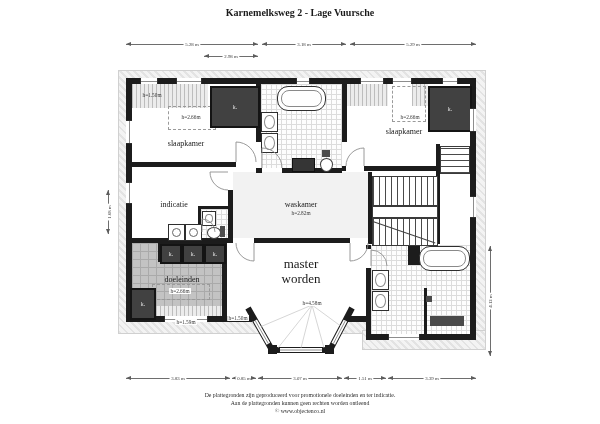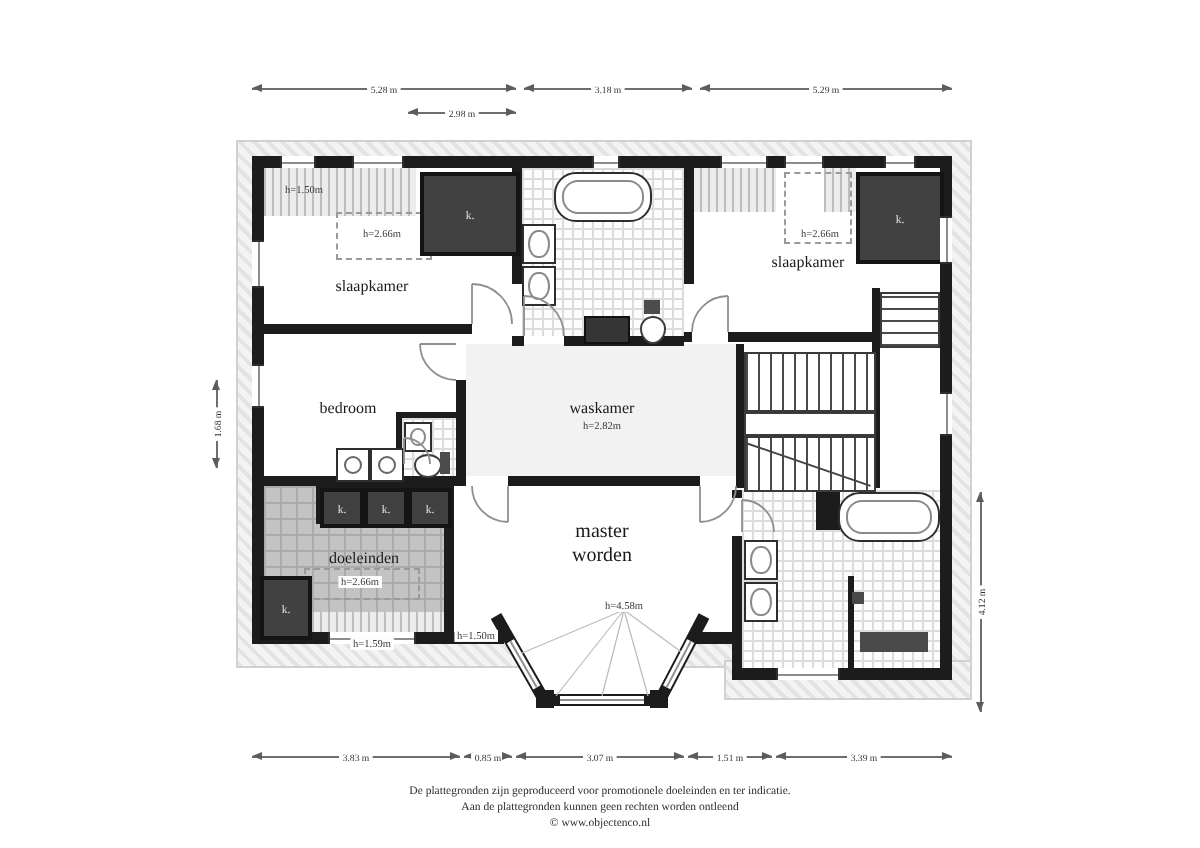--- a/index.html
+++ b/index.html
@@ -47,21 +47,21 @@
   .win-h::after{content:"";position:absolute;left:0;right:0;top:50%;border-top:1px solid #8d8d8d;}
   .win-v{background:#fff;border-top:1px solid #2e2e2e;border-bottom:1px solid #2e2e2e;z-index:5;}
   .win-v::after{content:"";position:absolute;top:0;bottom:0;left:50%;border-left:1px solid #8d8d8d;}
 
   .door{z-index:5;overflow:visible;}
   .door path,.door line{stroke:#8f8f8f;stroke-width:0.9;fill:none;}
 
   
   .lbl{position:absolute;transform:translate(-50%,-50%);white-space:nowrap;z-index:6;}
   .room-lbl{font-size:8px;color:#1a1a1a;}
-  .room-lbl2{font-size:10px;color:#1a1a1a;text-align:center;line-height:1.15;}
+  .room-lbl2{font-size:13px;color:#1a1a1a;text-align:center;line-height:1.15;}
   .h-lbl{font-size:8px;color:#3a3a3a;transform:translate(-50%,-50%) scale(0.66);}
   .h-lbl.boxed{background:#fff;padding:0 2px;}
 
   
   .dim-h{border-top:1px solid #6e6e6e;height:0;z-index:6;}
   .dim-h::before{content:"";position:absolute;left:0;top:-3px;border-style:solid;border-width:2.5px 5px 2.5px 0;border-color:transparent #5c5c5c transparent transparent;}
   .dim-h::after{content:"";position:absolute;right:0;top:-3px;border-style:solid;border-width:2.5px 0 2.5px 5px;border-color:transparent transparent transparent #5c5c5c;}
   .dim-h .dim-label{position:absolute;left:50%;top:0;transform:translate(-50%,-52%) scale(0.6);
     font-size:8px;background:#fff;padding:0 3px;color:#333;white-space:nowrap;}
   .dim-v{border-left:1px solid #6e6e6e;width:0;z-index:6;}
@@ -70,20 +70,21 @@
   .dim-v .dim-label{position:absolute;left:0;top:50%;transform:translate(-50%,-50%) rotate(-90deg) scale(0.6);
     font-size:8px;background:#fff;padding:0 3px;color:#333;white-space:nowrap;}
 
   .footer-line{left:0;width:600px;text-align:center;font-size:8px;color:#2c2c2c;transform:scale(0.72);transform-origin:center top;z-index:6;}
 </style>
 </head>
 <body>
 
 <div class="page">
 
+  <div class="abs title">Karnemelksweg 2 - Lage Vuursche</div>
 
   <div class="abs dim-h" style="left:126px;top:44px;width:132px">
       <span class="dim-label">5.28 m</span>
     </div>
   <div class="abs dim-h" style="left:262px;top:44px;width:84px">
       <span class="dim-label">3.18 m</span>
     </div>
   <div class="abs dim-h" style="left:350px;top:44px;width:126px">
       <span class="dim-label">5.29 m</span>
     </div>
@@ -289,21 +290,21 @@
   <svg class="abs door" style="left:202px;top:219px" width="13" height="13">
       <path d="M0,0 A13,13 0 0,1 13,13"></path>
       <line x1="0" y1="0" x2="0" y2="13"></line>
     </svg>
 
   <div class="lbl h-lbl" style="left:152px;top:95px">h=1.50m</div>
   <div class="lbl h-lbl" style="left:191px;top:117px">h=2.66m</div>
   <div class="lbl room-lbl" style="left:186px;top:143px">slaapkamer</div>
   <div class="lbl h-lbl" style="left:410px;top:117px">h=2.66m</div>
   <div class="lbl room-lbl" style="left:404px;top:131px">slaapkamer</div>
-  <div class="lbl room-lbl" style="left:174px;top:204px">bedroom</div>
+  <div class="lbl room-lbl" style="left:174px;top:204px">indicatie</div>
   <div class="lbl room-lbl" style="left:301px;top:204px">waskamer</div>
   <div class="lbl h-lbl" style="left:301px;top:213px">h=2.82m</div>
   <div class="lbl room-lbl" style="left:182px;top:279px">doeleinden</div>
   <div class="lbl h-lbl boxed" style="left:180px;top:291px">h=2.66m</div>
   <div class="lbl room-lbl2" style="left:301px;top:272px">
     <div>master</div>
     <div>worden</div>
   </div>
   <div class="lbl h-lbl boxed" style="left:312px;top:303px">h=4.58m</div>
   <div class="lbl h-lbl boxed" style="left:186px;top:322px">h=1.59m</div>

